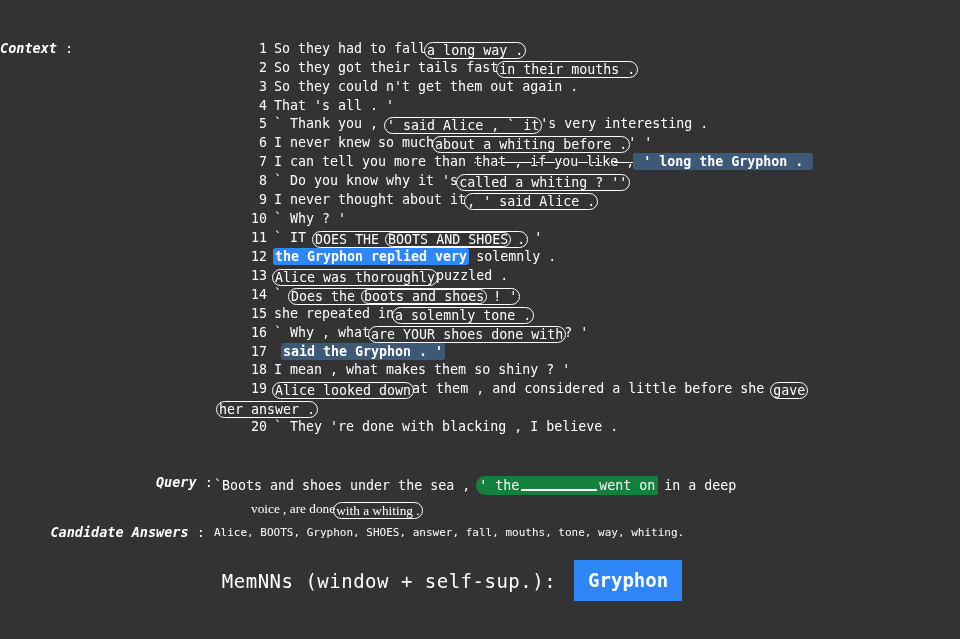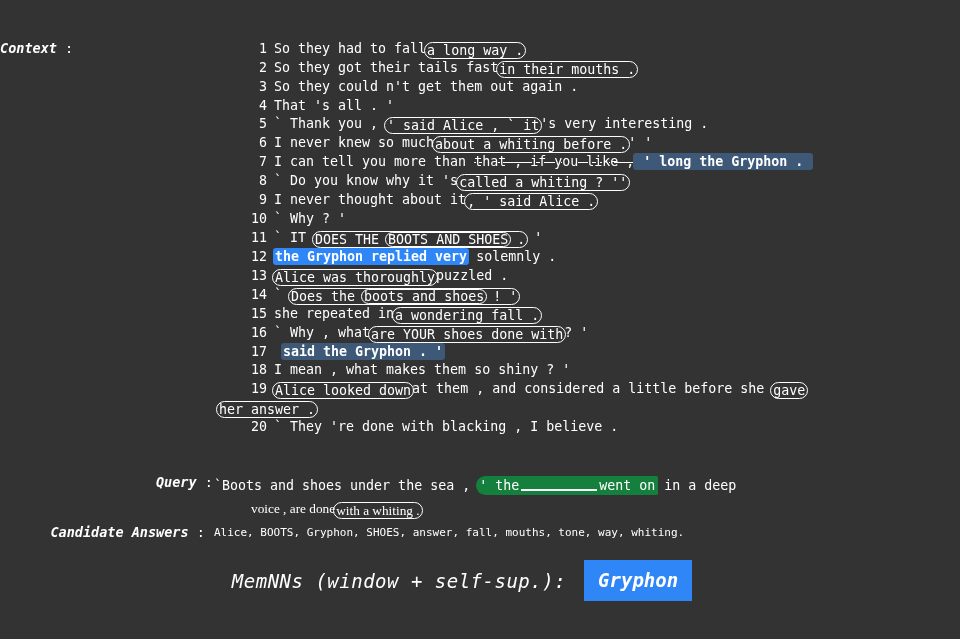--- a/index.html
+++ b/index.html
@@ -94,22 +94,22 @@
     position:absolute;left:0;top:0;width:213px;text-align:right;
     font-size:13.5px;font-weight:bold;font-style:italic;white-space:pre;
   }
   .c-body{
     position:absolute;left:214px;top:0;
     font-size:11px;line-height:18px;white-space:pre;
   }
 
   
   .pred{
-    position:absolute;left:18px;top:560px;width:888px;
-    display:flex;justify-content:center;align-items:center;font-style:italic;
+    position:absolute;left:8px;top:560px;width:888px;
+    display:flex;justify-content:center;align-items:center;
   }
   .pred-label{
     font-size:19px;letter-spacing:0.5px;white-space:pre;
     color:#ffffff;
   }
   .pred-box{
     background:#2f86f7;color:#ffffff;font-weight:bold;
     font-size:19px;
     padding:9px 14px 10px 14px;
     margin-left:18px;
@@ -148,21 +148,21 @@
       <div class="cline"><span class="num">10</span><span class="numsp"> </span><span>` Why ? '</span></div>
 
       <div class="cline"><span class="num">11</span><span class="numsp"> </span><span>` IT </span><span class="bx"><span>DOES THE </span><span class="bx2">BOOTS AND SHOES</span><span> .</span></span><span> '</span></div>
 
       <div class="cline"><span class="num">12</span><span class="numsp"> </span><span class="hl-blue">the Gryphon replied very</span><span> solemnly .</span></div>
 
       <div class="cline"><span class="num">13</span><span class="numsp"> </span><span class="bx">Alice was thoroughly</span><span>puzzled .</span></div>
 
       <div class="cline"><span class="num">14</span><span class="numsp"> </span><span>` </span><span class="bx"><span>Does the </span><span class="bx2">boots and shoes</span><span> ! '</span></span></div>
 
-      <div class="cline"><span class="num">15</span><span class="numsp"> </span><span>she repeated in</span><span class="bx">a wondering fall .</span></div>
+      <div class="cline"><span class="num">15</span><span class="numsp"> </span><span>she repeated in</span><span class="bx">a solemnly tone .</span></div>
 
       <div class="cline"><span class="num">16</span><span class="numsp"> </span><span>` Why , what</span><span class="bx">are YOUR shoes done with</span><span>? '</span></div>
 
       <div class="cline"><span class="num">17</span><span class="numsp"> </span><span> </span><span class="hl-navy">said the Gryphon . '</span></div>
 
       <div class="cline"><span class="num">18</span><span class="numsp"> </span><span>I mean , what makes them so shiny ? '</span></div>
 
       <div class="cline"><span class="num">19</span><span class="numsp"> </span><span class="bx">Alice looked down</span><span>at them , and considered a little before she </span><span class="bx">gave</span></div>
 
       <div class="cline" style="margin-left:-28px;"><span class="bx">her answer .</span></div>

